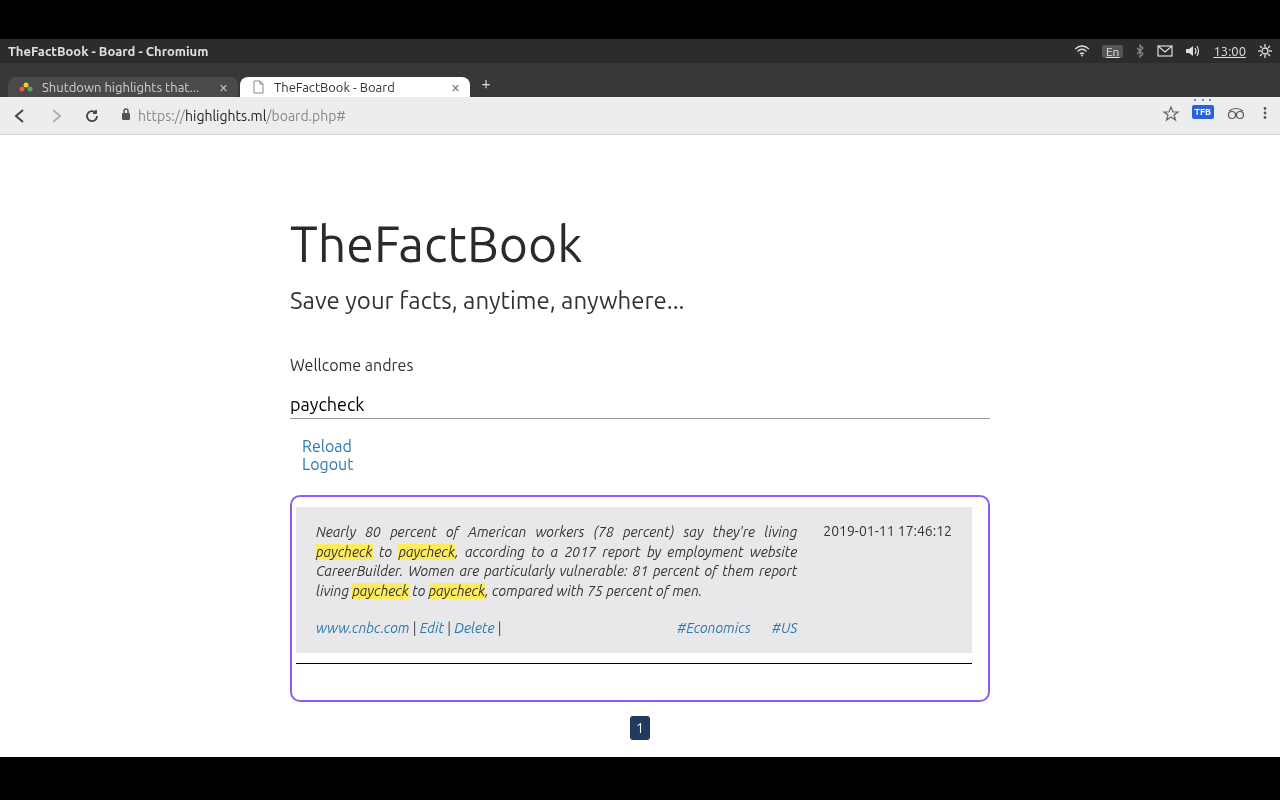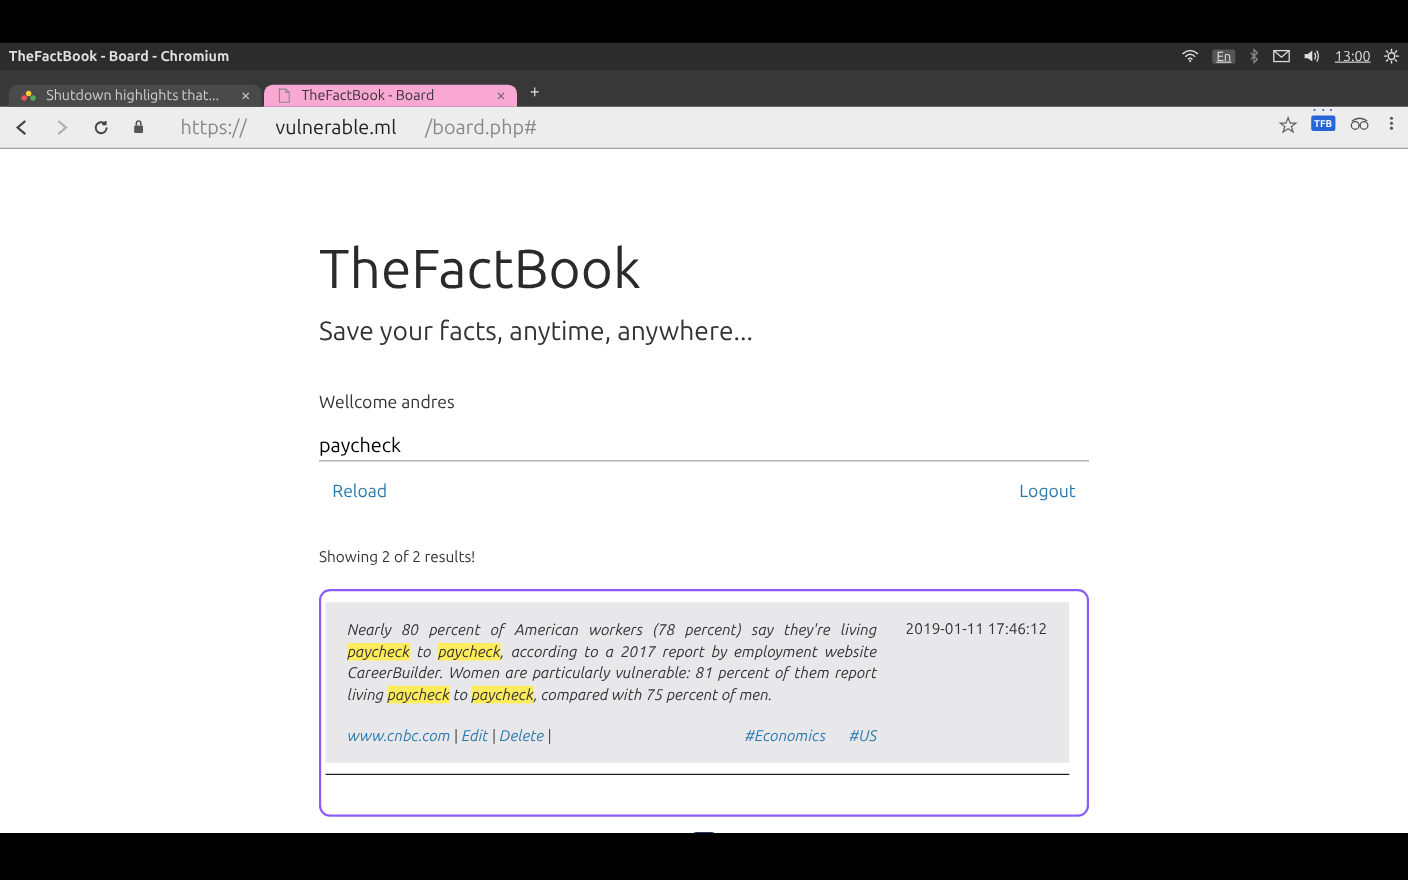--- a/index.html
+++ b/index.html
@@ -12,49 +12,49 @@
     .os-bar { height: 24px; background: #2c2c2c; color: #e0e0e0; display: flex; align-items: center; padding: 0 8px; font-size: 13px; }
     .os-title { font-weight: 600; }
     .os-right { margin-left: auto; display: flex; align-items: center; gap: 12px; text-decoration: underline; }
     .os-icon { display: inline-flex; align-items: center; justify-content: center; }
     .lang-box { background: #555; padding: 0 4px; border-radius: 2px; font-size: 12px; }
     
     
     .tab-bar { height: 34px; background: #383838; display: flex; align-items: flex-end; padding-left: 8px; }
     .tab { display: flex; align-items: center; height: 20px; padding: 0 10px; font-size: 13px; border-radius: 8px 8px 0 0; max-width: 230px; min-width: 230px; margin-right: 2px; position: relative; }
     .tab.inactive { background: #4a4a4a; color: #d0d0d0; }
-    .tab.active { background: #f9a8d4; color: #333; align-items: center; }
+    .tab.active { background: #ffffff; color: #333; align-items: center; }
     .tab-favicon { width: 16px; height: 16px; margin-right: 8px; display: inline-flex; align-items: center; justify-content: center; flex-shrink: 0; }
     .tab-title { flex: 1; white-space: nowrap; overflow: hidden; text-overflow: ellipsis; }
     .tab-close { margin-left: 6px; font-size: 16px; color: #666; cursor: pointer; line-height: 1; }
     .tab.inactive .tab-close { color: #ccc; }
     .new-tab { width: 28px; height: 28px; color: #ddd; display: flex; align-items: center; justify-content: center; font-size: 16px; cursor: pointer; }
     
     
     .addr-bar { height: 38px; background: #ededed; border-bottom: 1px solid #d0d0d0; display: flex; align-items: center; padding: 0 8px; gap: 12px; }
     .nav-btn { width: 24px; height: 24px; display: flex; align-items: center; justify-content: center; cursor: pointer; color: #555; }
     .nav-btn.disabled { color: #b0b0b0; }
-    .url-box { flex: 1; display: flex; align-items: center; font-size: 18px; color: #555; padding: 0 4px; gap: 26px; }
+    .url-box { flex: 1; display: flex; align-items: center; font-size: 14px; color: #555; padding: 0 4px; }
     .url-lock { margin-right: 6px; color: #4a8a4a; }
     .url-proto { color: #888; }
     .url-host { color: #222; }
     .url-path { color: #888; }
     .right-icons { display: flex; align-items: flex-start; gap: 12px; margin-left: 8px; }
     .ext-badge { background: #2764d8; color: #fff; font-size: 9px; padding: 2px 3px; border-radius: 2px; font-weight: 700; position: relative; }
     .ext-dots { position: absolute; top: -6px; left: 0; right: 0; display: flex; justify-content: space-around; }
     .ext-dots span { width: 2px; height: 2px; background: #2764d8; border-radius: 50%; }
     
     
     .viewport { height: calc(800px - 39px - 24px - 34px - 38px - 43px); background: #fff; overflow-y: scroll; position: relative; }
     .content { width: 700px; margin: 0 auto; padding-top: 80px; color: #333; font-family: "Ubuntu", Arial, sans-serif; }
     .page-h1 { font-size: 50px; font-weight: 400; margin-bottom: 16px; color: #2a2a2a; }
     .page-sub { font-size: 24px; font-weight: 400; margin-bottom: 42px; color: #333; }
     .welcome { font-size: 16px; margin-bottom: 16px; }
     .search-inp { border: none; border-bottom: 1px solid #999; font-size: 18px; padding: 4px 0; margin-bottom: 18px; outline: none; background: transparent; width: 100%; font-family: inherit; }
-    .link-row { display: flex; justify-content: space-between; padding: 0 12px; font-size: 16px; margin-bottom: 42px; }
+    .link-row { display: flex; justify-content: space-between; padding: 0 12px; font-size: 16px; margin-bottom: 22px; flex-direction: column; }
     .linkish { color: #2a7ab0; cursor: pointer; }
     .showing { font-size: 14px; margin-bottom: 22px; }
     
     .card-wrap { border: 2px solid #8b5cf6; border-radius: 10px; padding: 10px 16px 36px 4px; }
     .card { background: #e8e8eb; padding: 16px 20px 14px 20px; display: flex; gap: 26px; margin-bottom: 10px; }
     .card-body { flex: 1; font-size: 14px; font-style: italic; text-align: justify; line-height: 1.4; }
     .card-date { font-size: 14px; white-space: nowrap; }
     .hl { background: #ffec5c; }
     .card-links { margin-top: 18px; font-size: 14px; display: flex; font-style: normal; }
     .card-links .left { flex: 1; }
@@ -166,21 +166,21 @@
       </svg>
   </span>
   <div class="url-box">
     <span class="url-lock">
       <svg width="12" height="14" viewBox="0 0 12 14">
           <rect x="2" y="6" width="8" height="7" rx="1" fill="#555"></rect>
           <path d="M4 6 L4 4 A2 2 0 0 1 8 4 L8 6" stroke="#555" stroke-width="1.5" fill="none"></path>
         </svg>
     </span>
     <span class="url-proto">https://</span>
-      <span class="url-host">vulnerable.ml</span>
+      <span class="url-host">highlights.ml</span>
       <span class="url-path">/board.php#</span>
   </div>
   <div class="right-icons">
     <span>
       <svg width="18" height="18" viewBox="0 0 18 18">
           <path d="M9 2 L11 7 L16 7 L12 10 L13.5 15 L9 12 L4.5 15 L6 10 L2 7 L7 7 Z" stroke="#666" stroke-width="1.2" fill="none"></path>
         </svg>
     </span>
     <span class="ext-badge">
       <span class="ext-dots">
@@ -210,21 +210,20 @@
 <div class="viewport">
   <div class="content">
     <h1 class="page-h1">TheFactBook</h1>
     <div class="page-sub">Save your facts, anytime, anywhere...</div>
     <div class="welcome">Wellcome andres</div>
     <input class="search-inp" value="paycheck" style="">
     <div class="link-row">
       <span class="linkish">Reload</span>
       <span class="linkish">Logout</span>
     </div>
-    <div class="showing">Showing 2 of 2 results!</div>
     
     <div class="card-wrap">
       <div class="card">
         <div class="card-body">
           <span>Nearly 80 percent of American workers (78 percent) say they're living </span><span class="hl">paycheck</span><span> to </span><span class="hl">paycheck</span><span>, according to a 2017 report by employment website CareerBuilder. Women are particularly vulnerable: 81 percent of them report living </span><span class="hl">paycheck</span><span> to </span><span class="hl">paycheck</span><span>, compared with 75 percent of men.</span>
           <div class="card-links">
             <span class="left">
               <a>www.cnbc.com</a>
               <span class="sep"> | </span>
               <a>Edit</a>

